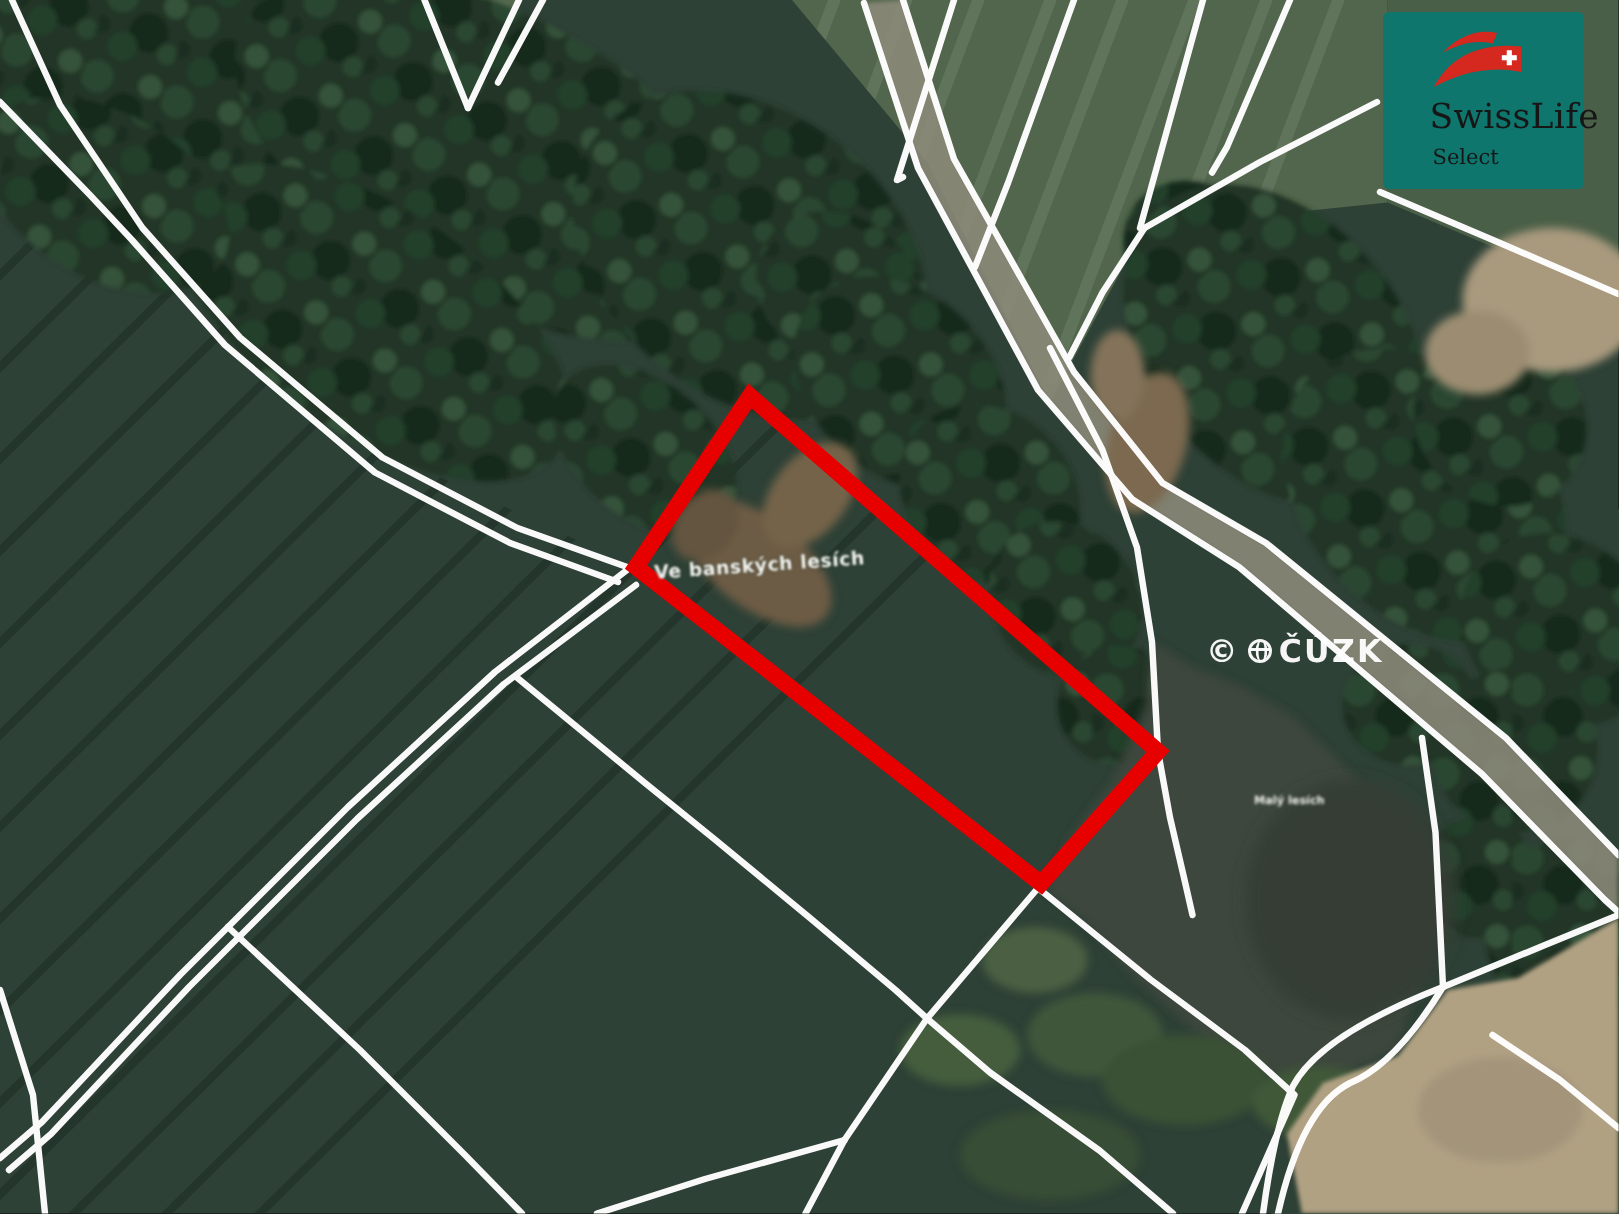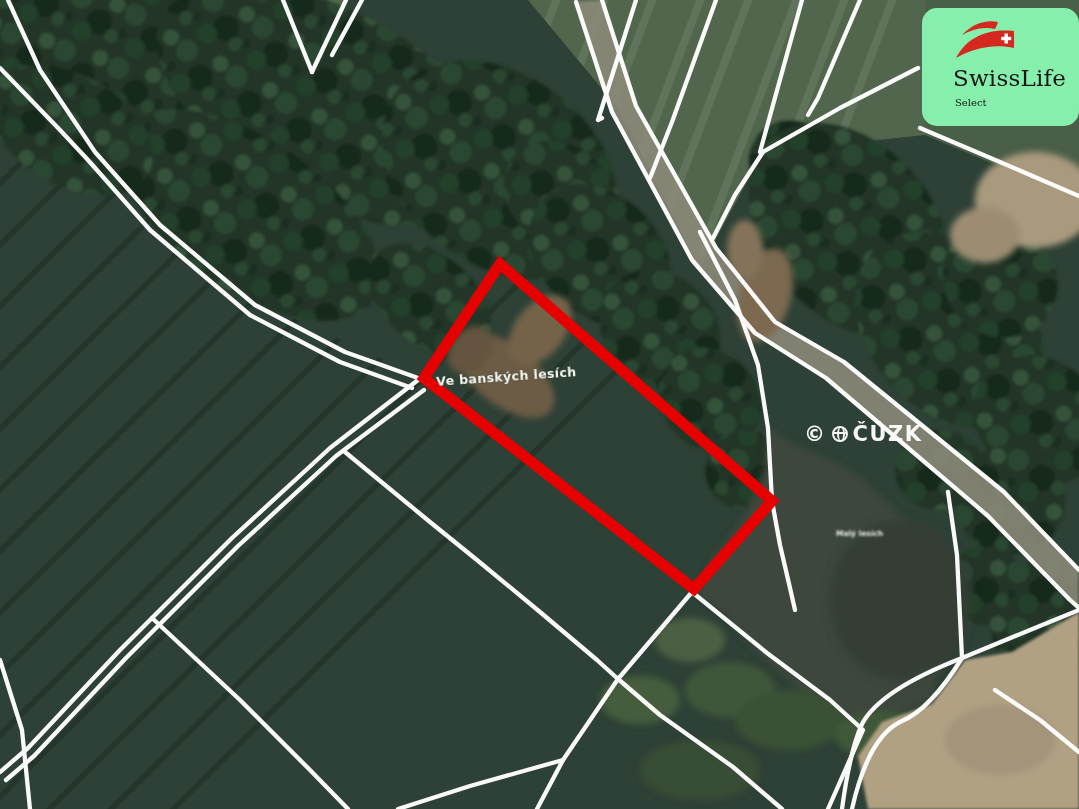--- a/index.html
+++ b/index.html
@@ -17,27 +17,27 @@
     font-size:21px;font-weight:700;letter-spacing:1.5px;filter:blur(.45px);
     display:flex;align-items:center;gap:5px;}
   .cuzk .globe{display:inline-block;width:16px;height:16px;border:2.6px solid rgba(255,255,255,.95);
     border-radius:50%;position:relative;box-sizing:border-box;}
   .cuzk .globe::before{content:"";position:absolute;left:-1px;right:-1px;top:4px;
     height:2.4px;background:rgba(255,255,255,.95);}
   .cuzk .globe::after{content:"";position:absolute;left:3.5px;top:-1px;bottom:-1px;
     width:4px;border-left:2.2px solid rgba(255,255,255,.95);border-right:2.2px solid rgba(255,255,255,.95);
     border-radius:50%;}
   
-  .logo-card{position:absolute;left:922px;top:8px;width:157px;height:118px;
-    background:#86efac;border-radius:15px;}
+  .logo-card{position:absolute;left:922px;top:8px;width:134px;height:118px;
+    background:#0f766e;border-radius:4px;}
   .logo-mark{position:absolute;left:32px;top:10px;}
   .logo-title{position:absolute;left:31px;top:57px;
     font-family:"DejaVu Serif",serif;font-size:23px;color:#161616;letter-spacing:.2px;}
   .logo-subtitle{position:absolute;left:33px;top:89px;
-    font-family:"DejaVu Serif",serif;font-size:10px;color:#161616;}
+    font-family:"DejaVu Serif",serif;font-size:14px;color:#161616;}
 </style>
 </head>
 <body>
 
 <div class="stage">
 
 <svg class="map" width="1079" height="809" viewBox="0 0 1079 809">
   <defs>
     <pattern id="pf" width="56" height="56" patternUnits="userSpaceOnUse">
       <rect width="56" height="56" fill="#223425"></rect>

